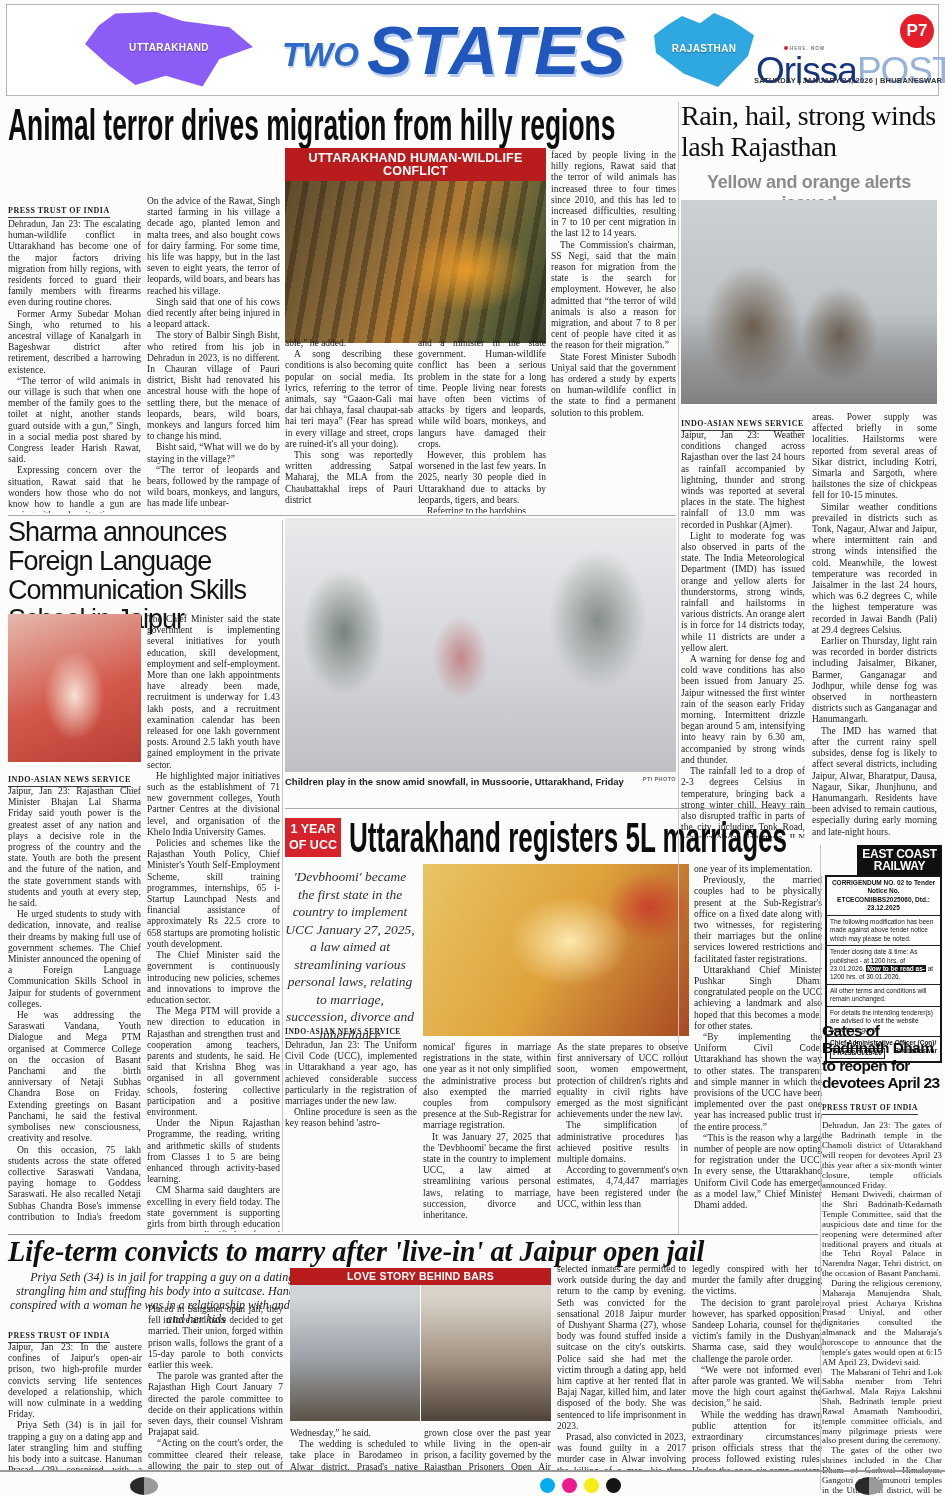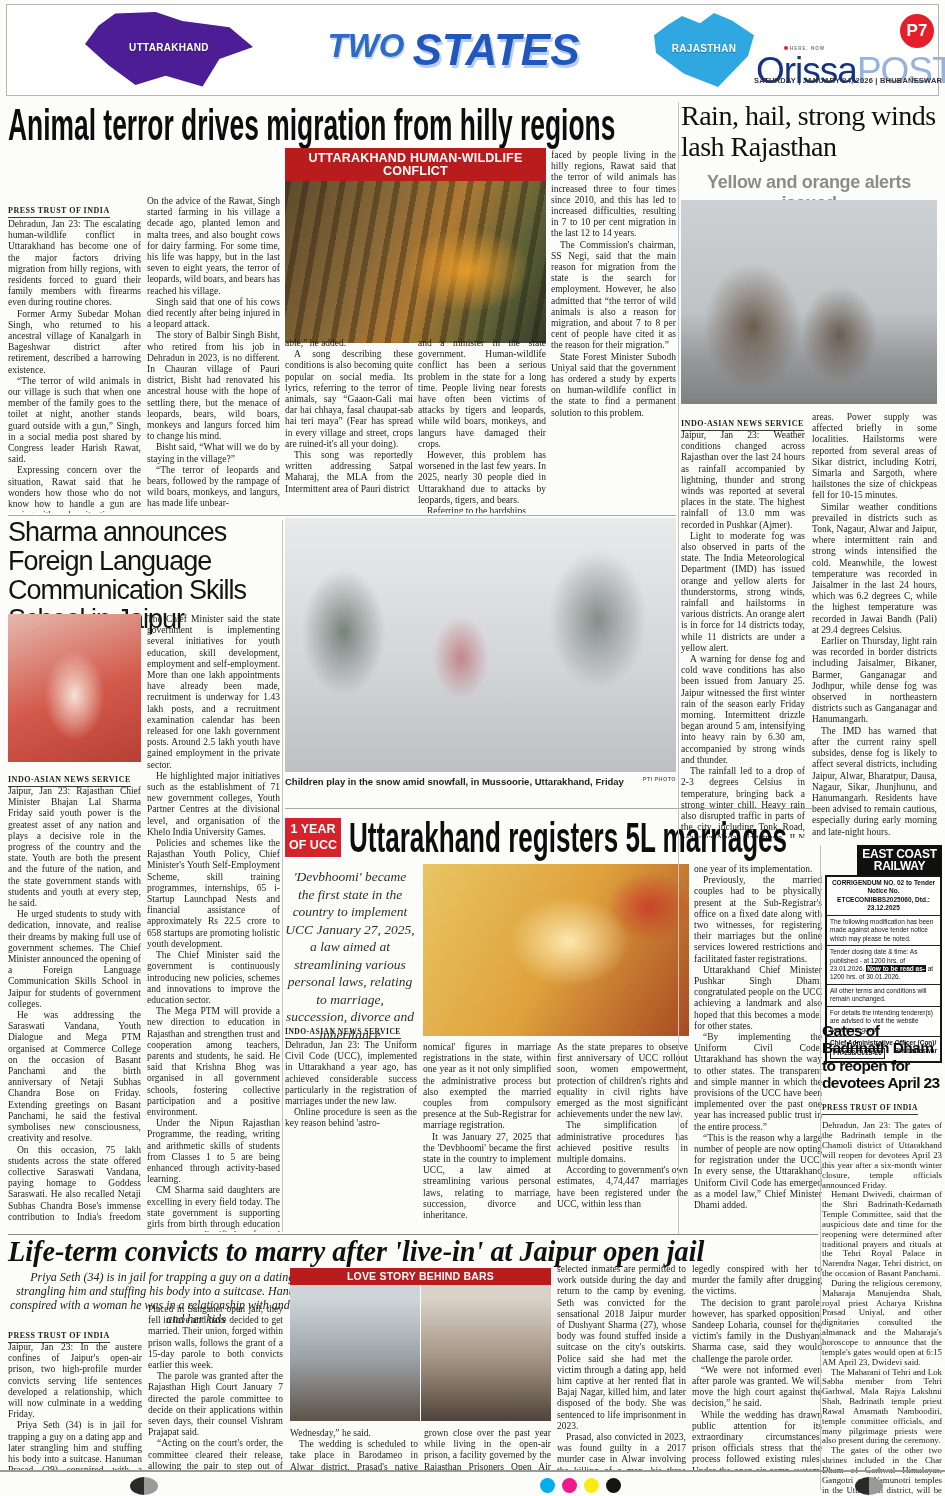--- a/index.html
+++ b/index.html
@@ -2,29 +2,29 @@
 <html><head>
 <meta charset="utf-8">
 <style>
   html,body{margin:0;padding:0;background:#d8d8d8;}
   #page{position:relative;width:945px;height:1496px;margin:0 auto;background:#fcfcfa;
         font-family:"Liberation Serif",serif;color:#1b1b1b;overflow:hidden;}
   .abs{position:absolute;}
   
   .header{border:1px solid #b5b5b5;display:flex;align-items:center;background:#fff;}
   .map{position:relative;flex:none;}
-  .map-utt{width:168px;height:76px;background:#4c1d95;
+  .map-utt{width:168px;height:76px;background:#8b5cf6;
     clip-path:polygon(18% 2%,42% 0,58% 12%,86% 20%,100% 46%,80% 62%,70% 98%,48% 84%,30% 96%,14% 70%,0 42%,8% 18%);}
   .map-raj{width:100px;height:74px;background:#2fa8e1;
     clip-path:polygon(28% 4%,46% 14%,60% 0,78% 10%,100% 30%,94% 58%,64% 100%,30% 82%,2% 54%,0 30%,14% 16%);}
   .map-label{position:absolute;left:0;right:0;top:40%;text-align:center;color:#fff;
     font:bold 10px "Liberation Sans",sans-serif;letter-spacing:.3px;text-shadow:0 1px 1px rgba(0,0,0,.35);}
   .masthead{flex:1;text-align:center;white-space:nowrap;font-style:italic;font-family:"Liberation Sans",sans-serif;font-weight:800;}
   .masthead .two{font-size:33px;color:#2e6bc6;text-shadow:1px 2px 0 #c3d4f2;vertical-align:8px;margin-right:8px;}
-  .masthead .states{font-size:44px;color:#1f57bd;text-shadow:2px 3px 0 #b9cdf0,0 0 1px #fff;}
+  .masthead .states{font-size:68px;color:#1f57bd;text-shadow:2px 3px 0 #b9cdf0,0 0 1px #fff;}
   .brand{position:relative;width:184px;height:76px;flex:none;}
   .p7{position:absolute;top:2px;right:4px;width:34px;height:34px;border-radius:50%;background:#e51f2a;
       color:#fff;font:bold 17px/34px "Liberation Sans",sans-serif;text-align:center;}
   .brand-pre{position:absolute;top:34px;left:30px;font:bold 4.5px "Liberation Sans",sans-serif;color:#777;letter-spacing:1px;}
   .brand-pre::before{content:"";display:inline-block;width:4px;height:4px;border-radius:50%;background:#e51f2a;margin-right:2px;}
   .logo{position:absolute;top:38px;left:2px;white-space:nowrap;font-family:"Liberation Sans",sans-serif;font-weight:normal;font-size:37px;letter-spacing:-1px;}
   .logo .o1{color:#16337f;}
   .logo .o2{color:#97b3da;}
   .brand-date{position:absolute;bottom:3px;left:0;right:0;font:bold 7.5px "Liberation Sans",sans-serif;color:#333;letter-spacing:.2px;white-space:nowrap;}
   
@@ -124,21 +124,21 @@
     <div class="bodycol abs" style="left:139px;top:96px;width:133px;bottom:0">
         <p>On the advice of the Rawat, Singh started farming in his village a decade ago, planted lemon and malta trees, and also bought cows for dairy farming. For some time, his life was happy, but in the last seven to eight years, the terror of leopards, wild boars, and bears has reached his village.</p>
         <p>Singh said that one of his cows died recently after being injured in a leopard attack.</p>
         <p>The story of Balbir Singh Bisht, who retired from his job in Dehradun in 2023, is no different. In Chauran village of Pauri district, Bisht had renovated his ancestral house with the hope of settling there, but the menace of leopards, bears, wild boars, monkeys and langurs forced him to change his mind.</p>
         <p>Bisht said, “What will we do by staying in the village?”</p>
         <p>“The terror of leopards and bears, followed by the rampage of wild boars, monkeys, and langurs, has made life unbear-</p>
       </div>
     <div class="bodycol abs" style="left:277px;top:238px;width:128px;bottom:0">
         <p>able,” he added.</p>
         <p>A song describing these conditions is also becoming quite popular on social media. Its lyrics, referring to the terror of animals, say “Gaaon-Gali mai dar hai chhaya, fasal chaupat-sab hai teri maya” (Fear has spread in every village and street, crops are ruined-it's all your doing).</p>
-        <p>This song was reportedly written addressing Satpal Maharaj, the MLA from the Intermittent area of Pauri district</p>
+        <p>This song was reportedly written addressing Satpal Maharaj, the MLA from the Chaubattakhal ireps of Pauri district</p>
       </div>
     <div class="bodycol abs" style="left:410px;top:238px;width:128px;bottom:0">
         <p>and a minister in the state government. Human-wildlife conflict has been a serious problem in the state for a long time. People living near forests have often been victims of attacks by tigers and leopards, while wild boars, monkeys, and langurs have damaged their crops.</p>
         <p>However, this problem has worsened in the last few years. In 2025, nearly 30 people died in Uttarakhand due to attacks by leopards, tigers, and bears.</p>
         <p>Referring to the hardships</p>
       </div>
     <div class="bodycol abs" style="left:543px;top:50px;width:125px;bottom:0">
         <p>faced by people living in the hilly regions, Rawat said that the terror of wild animals has increased three to four times since 2010, and this has led to increased difficulties, resulting in 7 to 10 per cent migration in the last 12 to 14 years.</p>
         <p>The Commission's chairman, SS Negi, said that the main reason for migration from the state is the search for employment. However, he also admitted that “the terror of wild animals is also a reason for migration, and about 7 to 8 per cent of people have cited it as the reason for their migration.”</p>
         <p>State Forest Minister Subodh Uniyal said that the government has ordered a study by experts on human-wildlife conflict in the state to find a permanent solution to this problem.</p>

